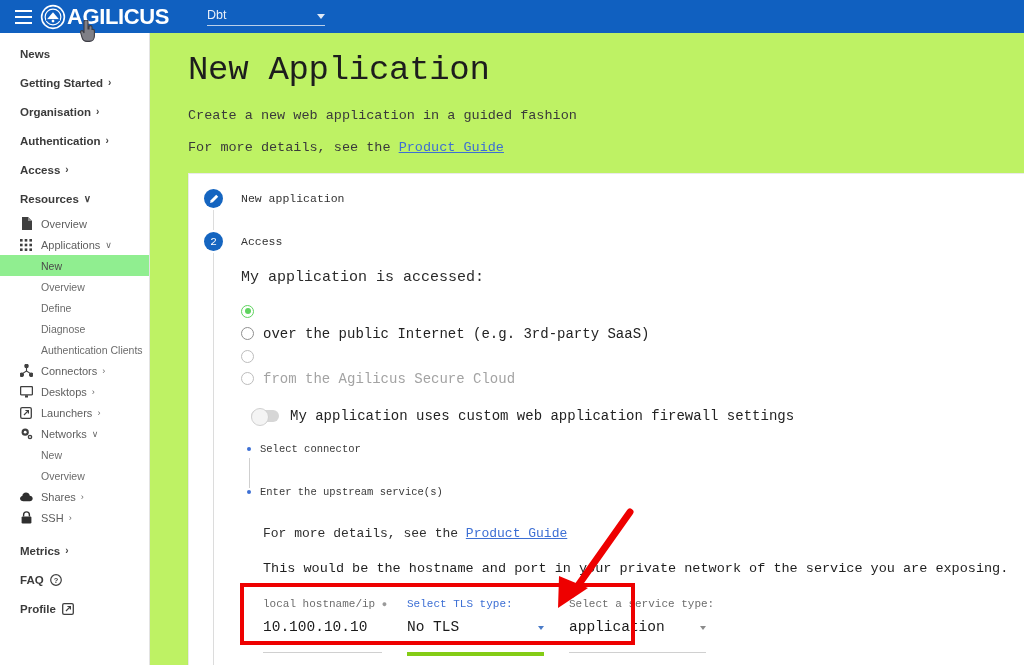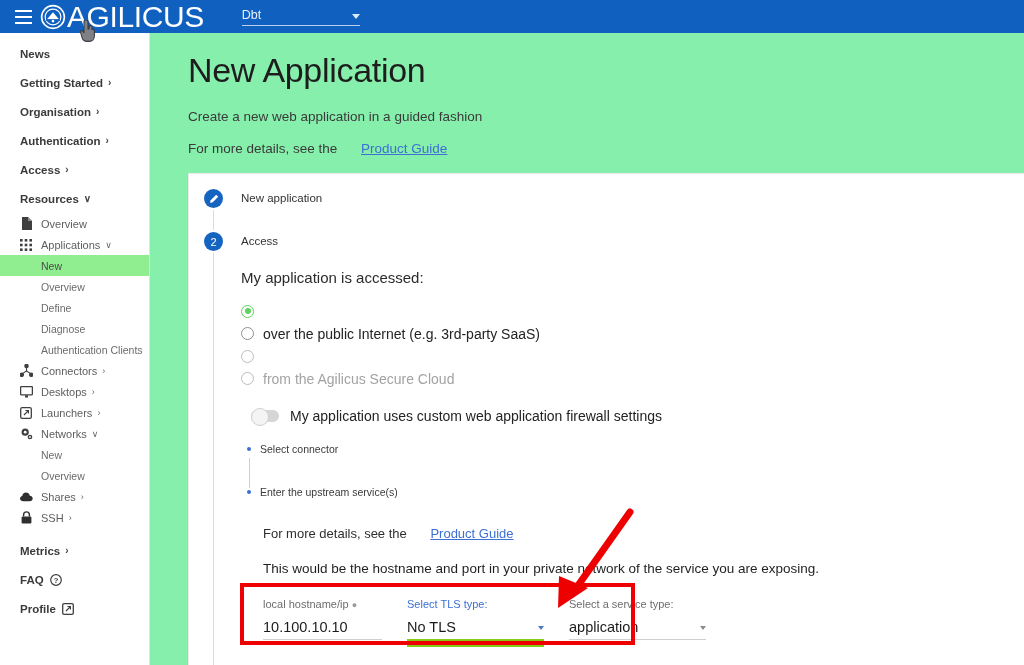--- a/index.html
+++ b/index.html
@@ -21,21 +21,21 @@
   }
   .hamburger {
     width: 30px; margin-left: 8px;
     display: flex; flex-direction: column; gap: 4px; align-items: center;
     cursor: pointer;
   }
   .hamburger span { display:block; width: 17px; height: 2px; background: #fff; }
   .logo-wrap { display: flex; align-items: center; margin-left: 2px; }
   .logo-mark { width: 26px; height: 26px; }
   .logo-text {
-    color: #fff; font-size: 30px; font-weight: normal;
+    color: #fff; font-size: 22px; font-weight: bold;
     letter-spacing: -0.4px; margin-left: 1px;
   }
   .org-select {
     margin-left: 38px; position: relative;
     width: 118px; padding-bottom: 3px;
     border-bottom: 1px solid #b9cfea;
     display: flex; align-items: flex-end; justify-content: space-between;
     cursor: pointer;
   }
   .org-select .val { color: #e8eff8; font-size: 12.5px; text-align: right; }
@@ -83,33 +83,34 @@
     height: 21px; padding-left: 41px;
     color: #6b6b6b; font-size: 10.5px;
     cursor: pointer; white-space: nowrap;
   }
   .leaf-item.active { background: #90ee90; color: #4a4a4a; }
 
   
   .main {
     position: absolute; top: 33px; left: 150px;
     width: 874px; height: 632px;
-    background: #86efac;
+    background: #bef264;
     overflow: hidden;
+    font-family: Liberation Mono, monospace;
   }
   .page-head { padding: 18px 0 0 38px; }
   .page-title {
     font-size: 34px; color: #1d1d1d; font-weight: normal;
     letter-spacing: -0.3px;
   }
   .page-sub {
     margin-top: 19px; font-size: 13.5px; color: #3a3a3a;
   }
   .page-sub2 { margin-top: 17px; font-size: 13.5px; color: #3a3a3a; }
-  .link { color: #3d6fd4; text-decoration: underline; cursor: pointer; margin-left: 20px; }
+  .link { color: #3d6fd4; text-decoration: underline; cursor: pointer; }
 
   .card {
     position: absolute; top: 140px; left: 38px;
     width: 860px; height: 500px;
     background: #ffffff;
     border: 1px solid #eaeaea;
     border-bottom: none;
     box-shadow: 0 1px 2px rgba(0,0,0,0.05);
   }
 
@@ -184,24 +185,24 @@
 
   
   .fields { display: flex; margin-top: 22px; margin-left: 22px; }
   .field { width: 119px; margin-right: 25px; position: relative; }
   .field.wide { width: 137px; }
   .field-label { font-size: 11px; color: #6d6d6d; white-space: nowrap; }
   .field-label.blue { color: #3d6fd4; }
   .field-label .req { color: #9a9a9a; font-size: 9px; }
   .field-value {
     margin-top: 9px; font-size: 14.5px; color: #1b1b1b;
-    padding-bottom: 4px; border-bottom: 1px solid #d0d0d0;
+    padding-bottom: 17px; border-bottom: 1px solid #d0d0d0;
     display: flex; align-items: flex-end; justify-content: space-between;
   }
-  .field-value.focused { border-bottom: 8px solid #84cc16; }
+  .field-value.focused { border-bottom: 4px solid #84cc16; }
   .sel-caret {
     width: 0; height: 0; margin-bottom: 5px;
     border-left: 3.5px solid transparent; border-right: 3.5px solid transparent;
     border-top: 4.5px solid #4a7bc8;
   }
   .sel-caret.grey { border-top-color: #8b8b8b; }
 
   
   .annot-box {
     position: absolute;

